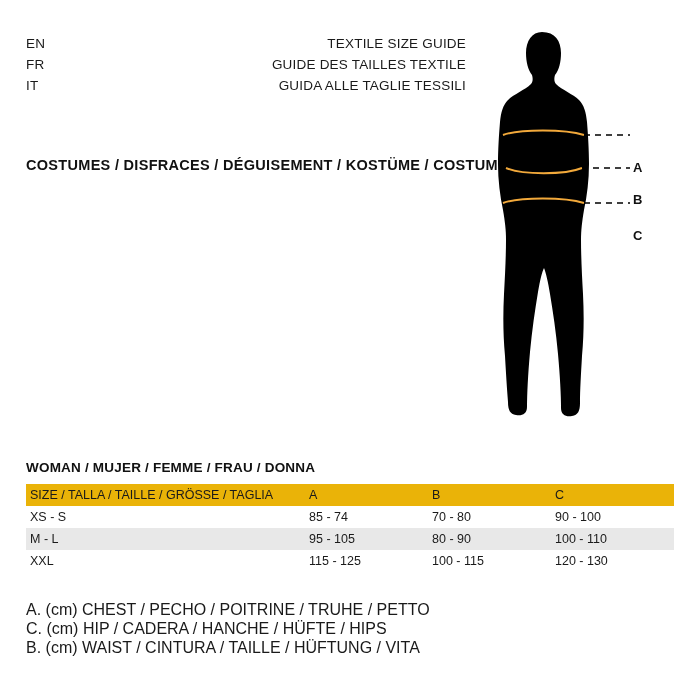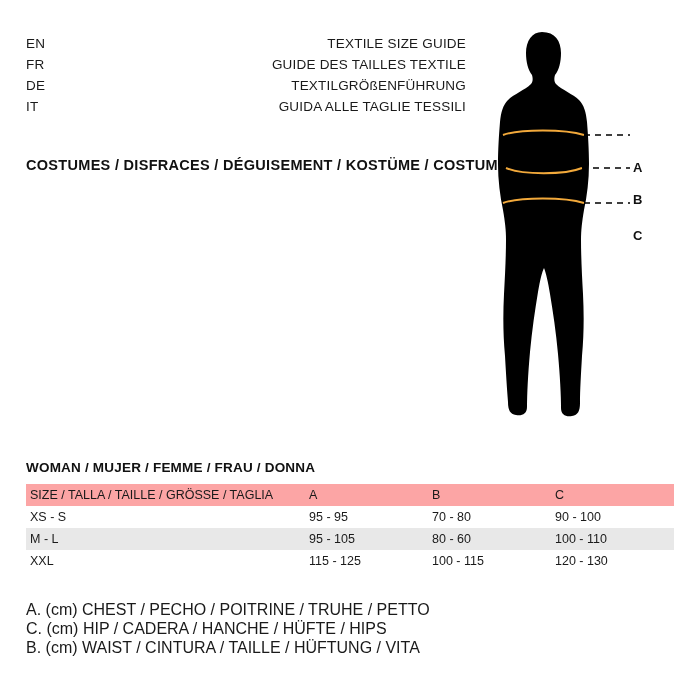--- a/index.html
+++ b/index.html
@@ -96,21 +96,21 @@
     color: #1a1a1a;
   }
   table.size-table th,
   table.size-table td {
     padding: 3px 4px;
     text-align: left;
     font-weight: normal;
     height: 16px;
   }
   table.size-table thead tr {
-    background: #fca5a5;
+    background: #eab308;
   }
   table.size-table tbody tr:nth-child(odd) {
     background: #ffffff;
   }
   table.size-table tbody tr:nth-child(even) {
     background: #e8e8e8;
   }
   .col-size { width: 285px; }
   .col-m { width: 121px; }
   .cell-center { text-align: left; }
@@ -133,24 +133,20 @@
 <div class="page">
 
   <div class="lang-block">
     <div class="lang-row">
       <span class="lang-code">EN</span>
       <span class="lang-text">TEXTILE SIZE GUIDE</span>
     </div>
     <div class="lang-row">
       <span class="lang-code">FR</span>
       <span class="lang-text">GUIDE DES TAILLES TEXTILE</span>
-    </div>
-    <div class="lang-row">
-      <span class="lang-code">DE</span>
-      <span class="lang-text">TEXTILGRÖßENFÜHRUNG</span>
     </div>
     <div class="lang-row">
       <span class="lang-code">IT</span>
       <span class="lang-text">GUIDA ALLE TAGLIE TESSILI</span>
     </div>
   </div>
 
   <div class="category-line">COSTUMES / DISFRACES / DÉGUISEMENT / KOSTÜME / COSTUMI</div>
 
   <div class="figure-wrap">
@@ -214,28 +210,28 @@
       <tr>
         <th class="col-size">SIZE / TALLA / TAILLE / GRÖSSE / TAGLIA</th>
         <th class="col-m hdr-measure">A</th>
         <th class="col-m hdr-measure">B</th>
         <th class="col-m hdr-measure">C</th>
       </tr>
     </thead>
     <tbody>
       <tr>
         <td>XS - S</td>
-        <td class="cell-center">95 - 95</td>
+        <td class="cell-center">85 - 74</td>
         <td class="cell-center">70 - 80</td>
         <td class="cell-center">90 - 100</td>
       </tr>
       <tr>
         <td>M - L</td>
         <td class="cell-center">95 - 105</td>
-        <td class="cell-center">80 - 60</td>
+        <td class="cell-center">80 - 90</td>
         <td class="cell-center">100 - 110</td>
       </tr>
       <tr>
         <td>XXL</td>
         <td class="cell-center">115 - 125</td>
         <td class="cell-center">100 - 115</td>
         <td class="cell-center">120 - 130</td>
       </tr>
     </tbody>
   </table>

